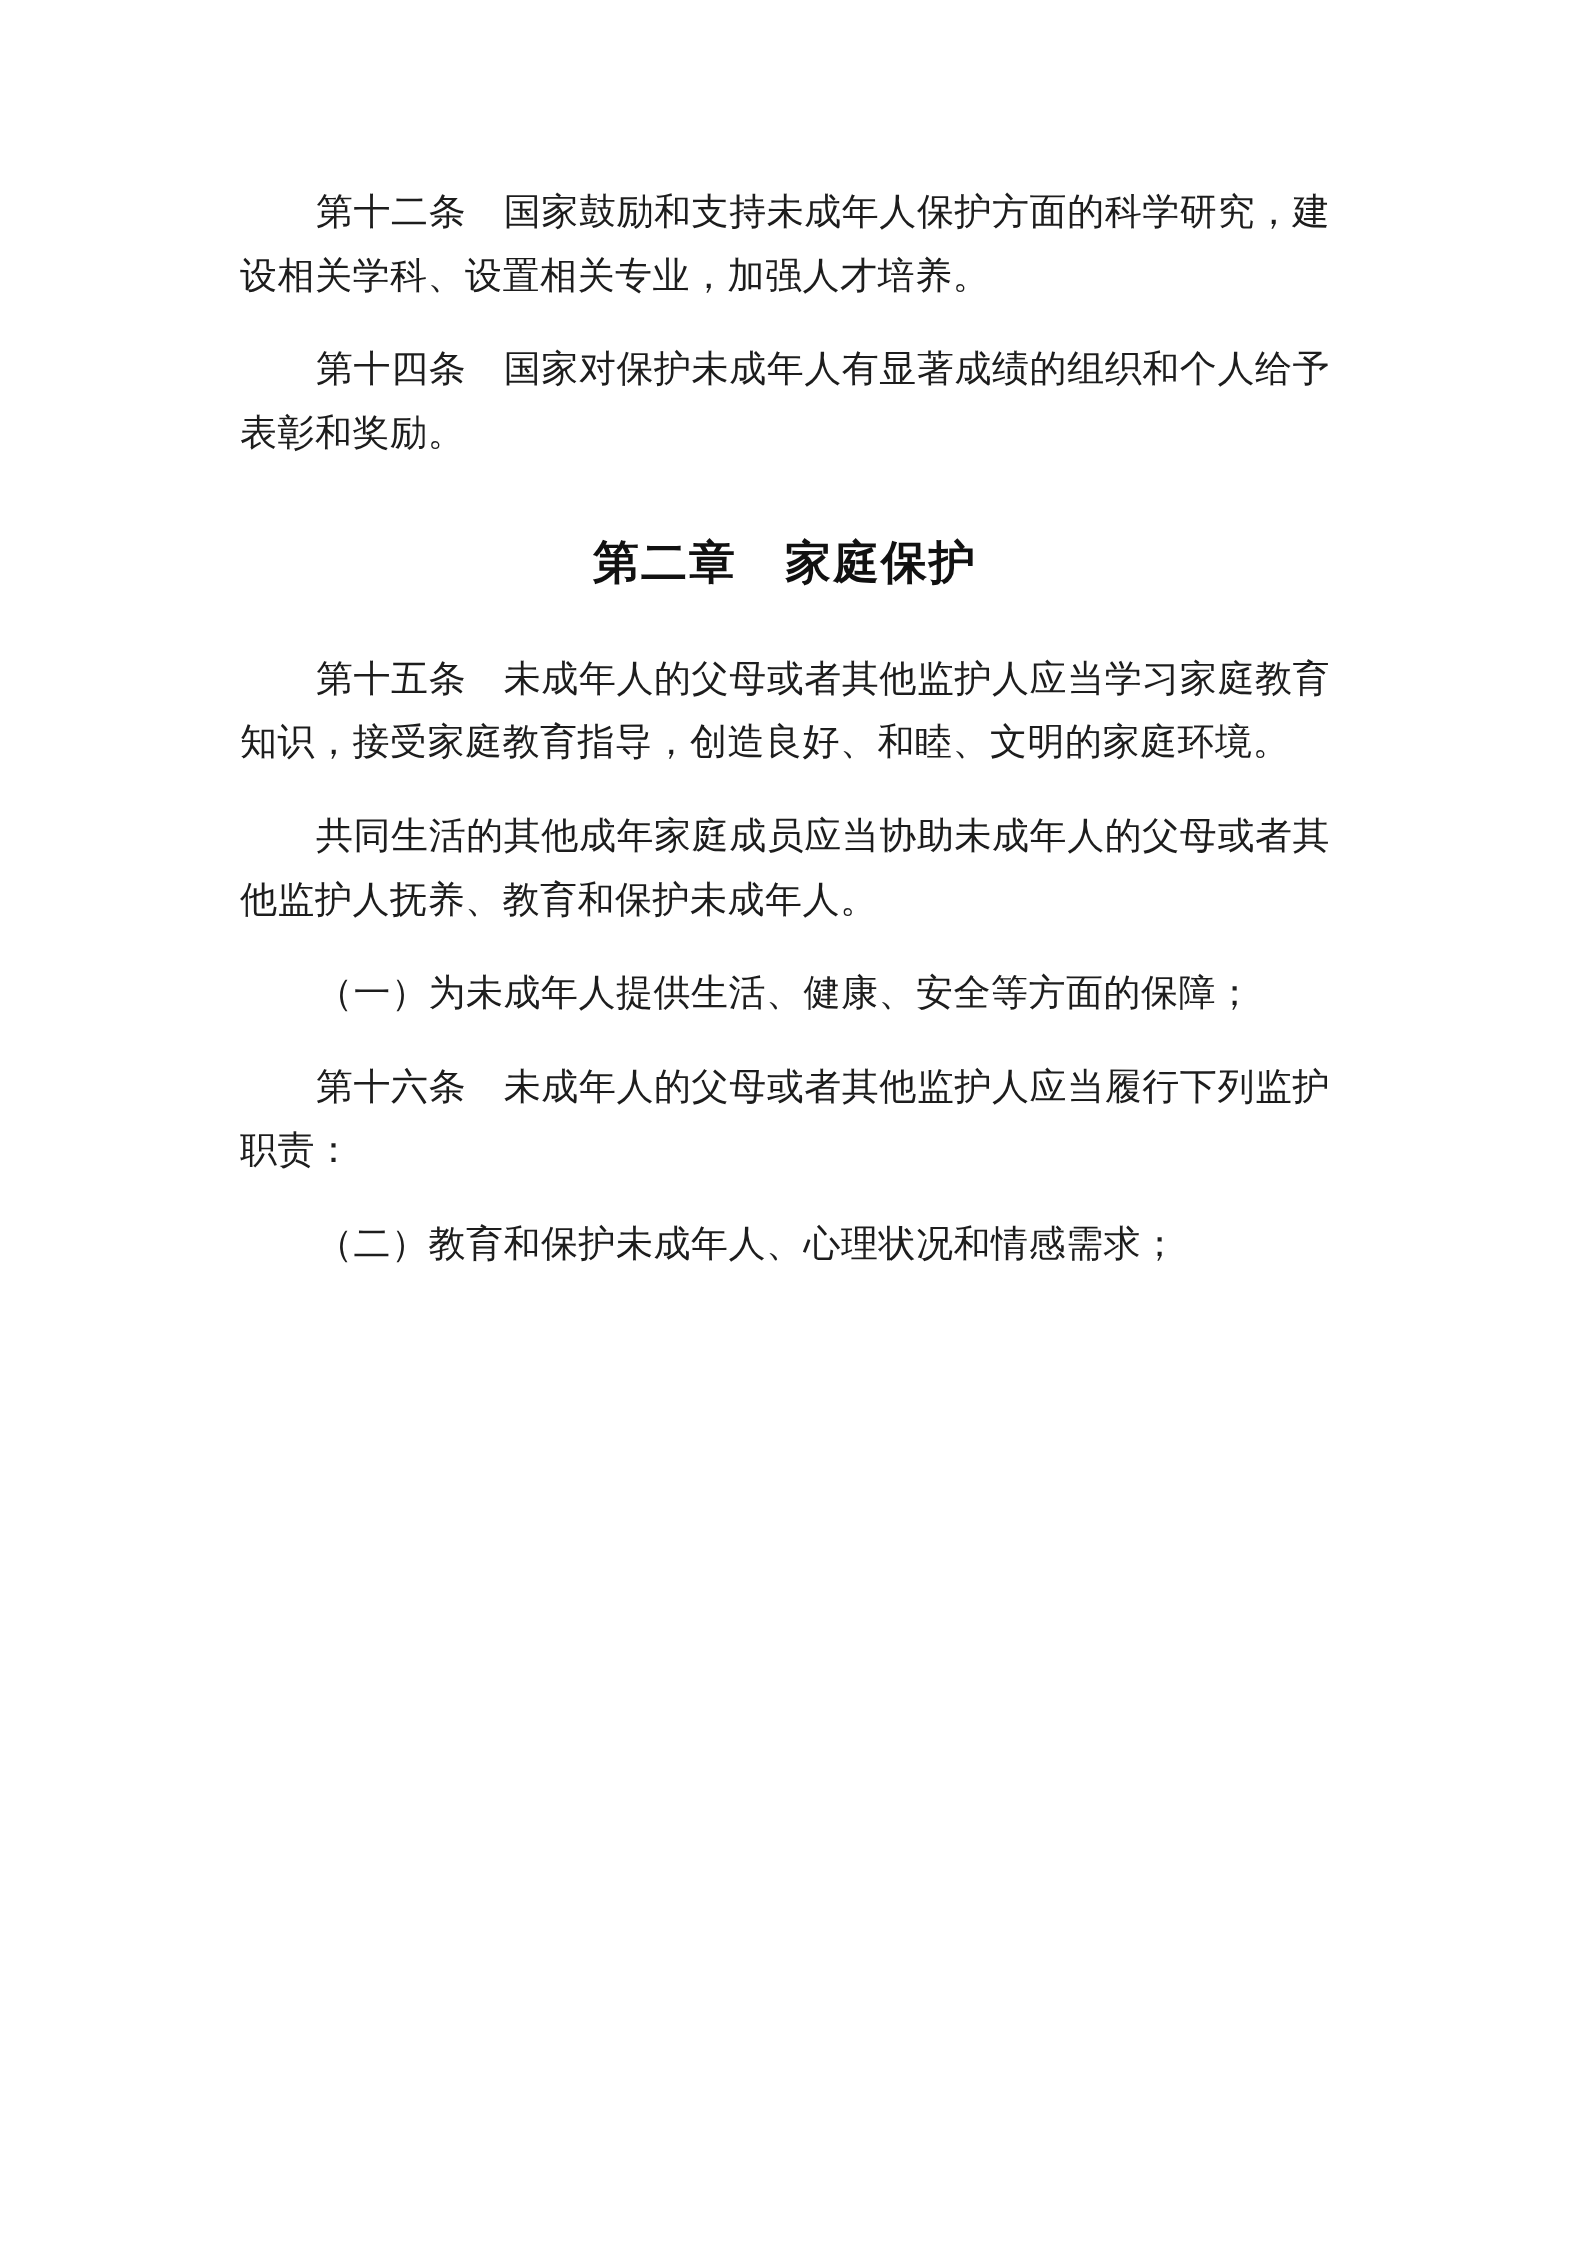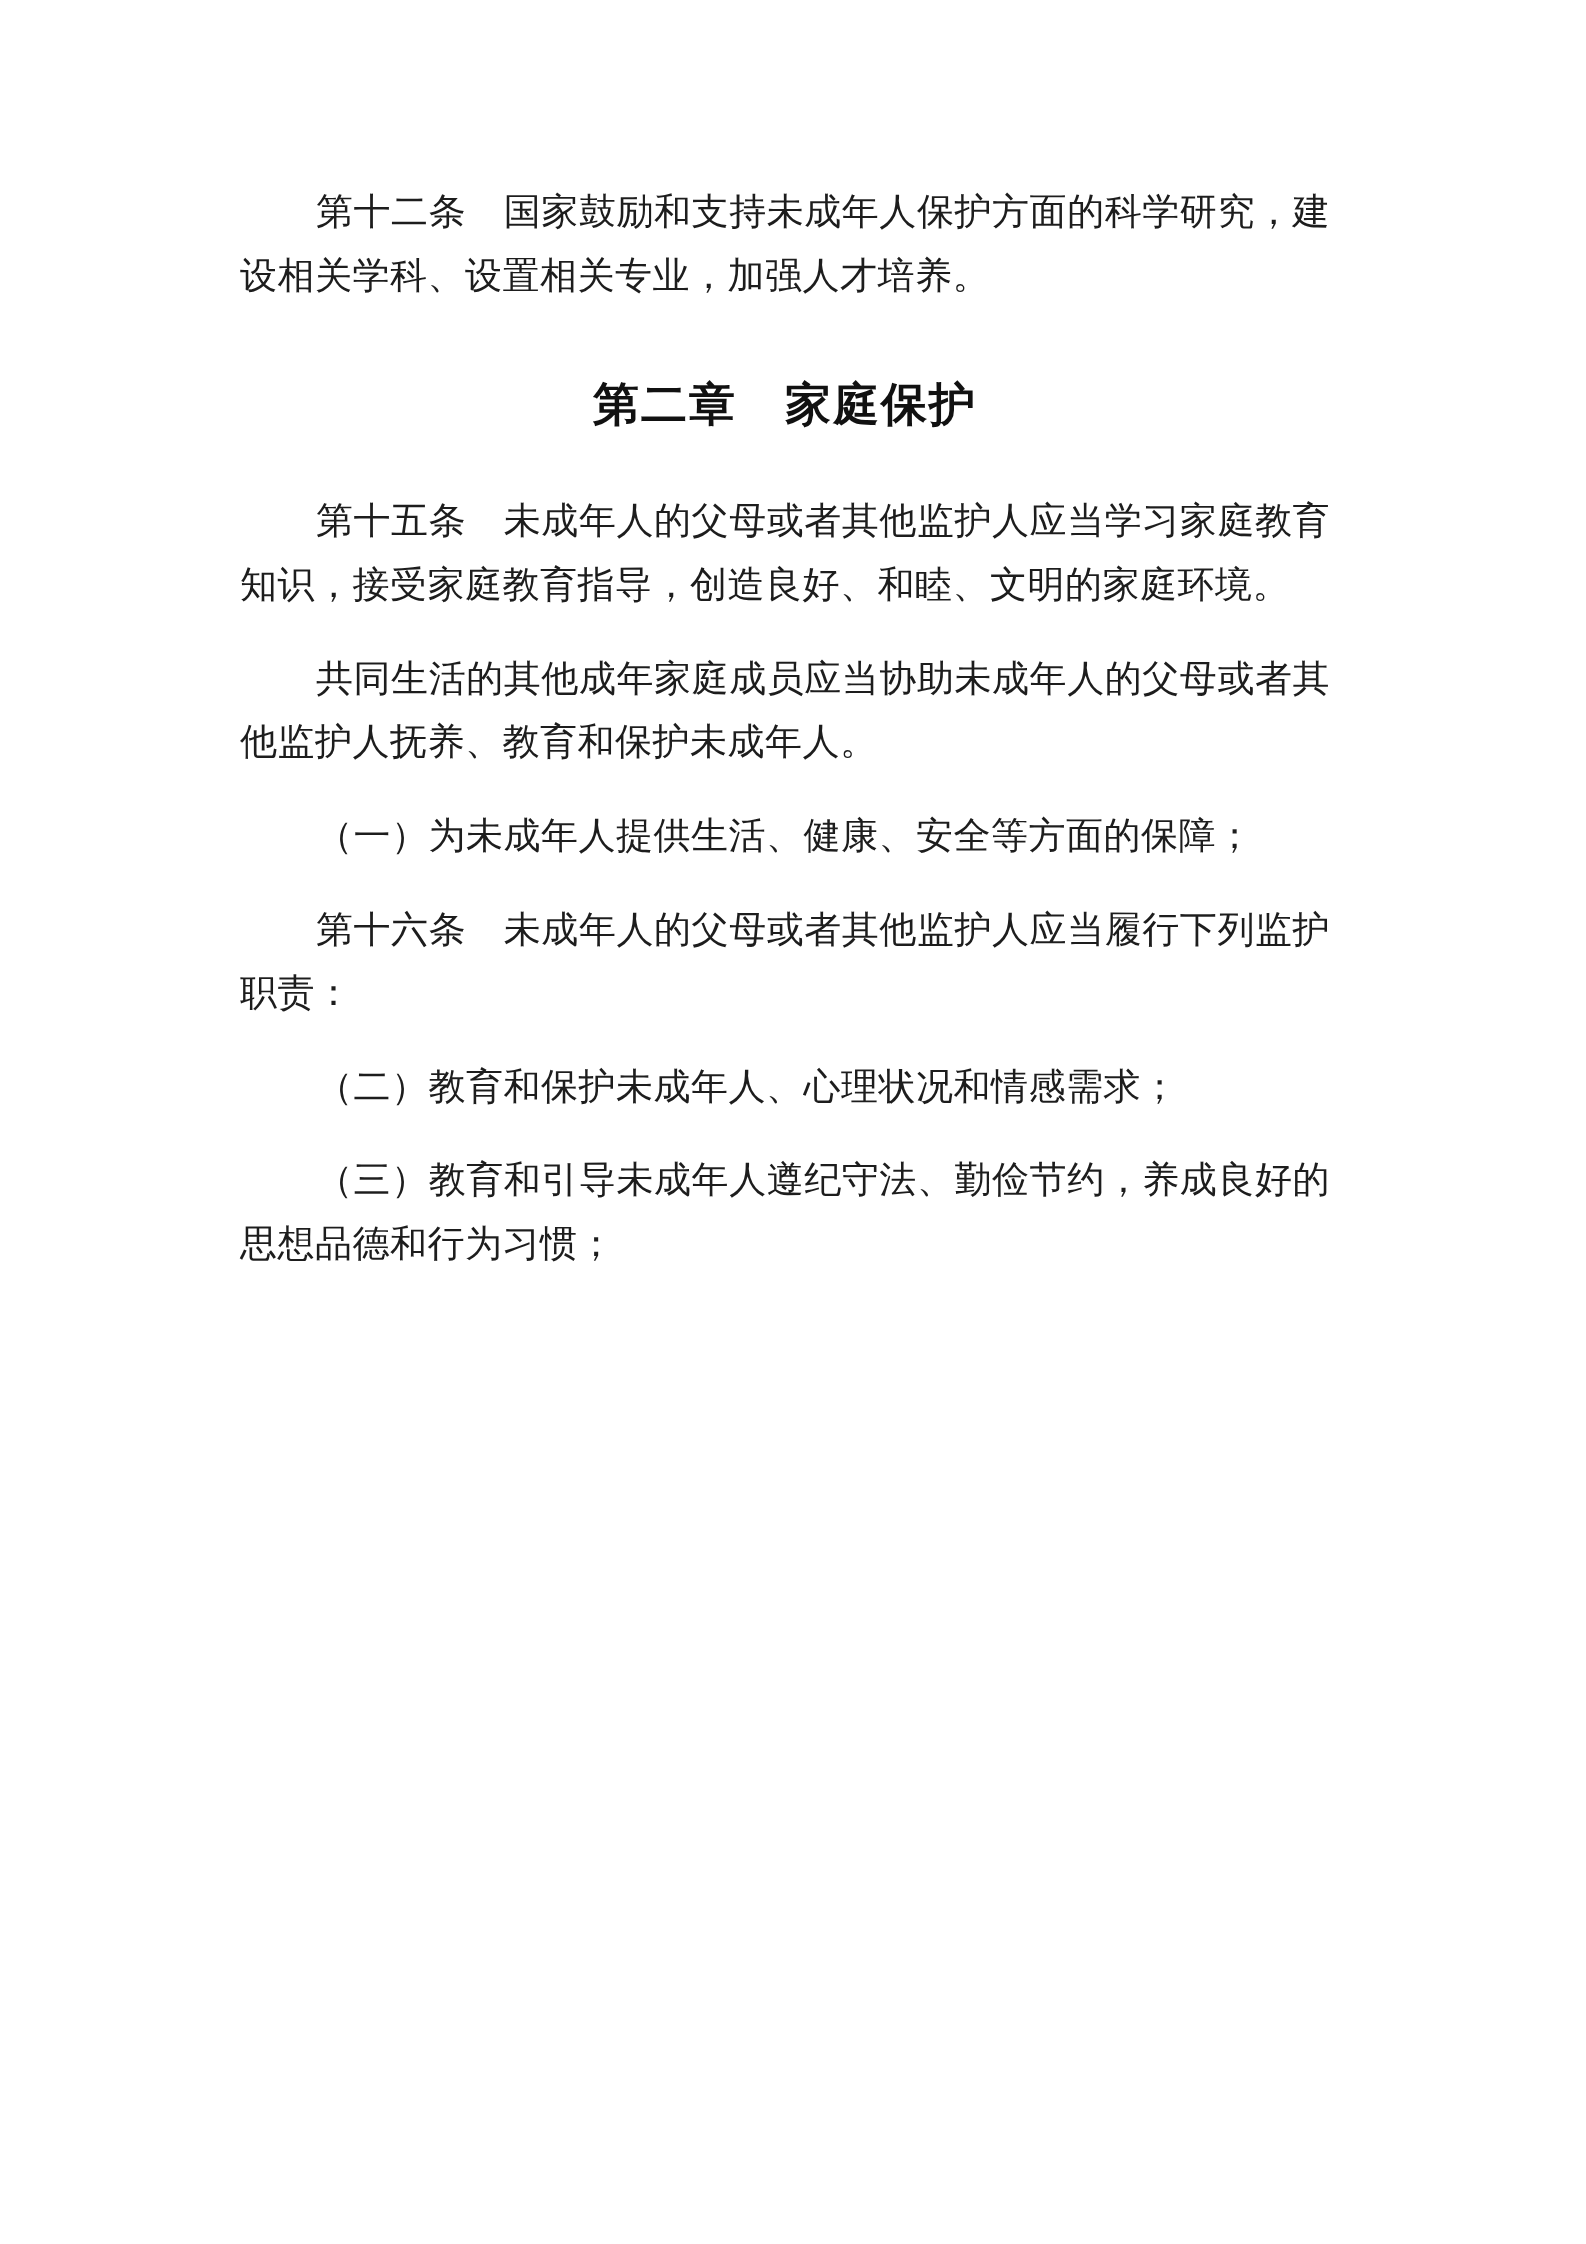--- a/index.html
+++ b/index.html
@@ -47,29 +47,29 @@
 </style>
 </head>
 <body>
 
 <div class="page">
   <div class="doc-body">
 
     <p class="para">第十二条　国家鼓励和支持未成年人保护方面的科学研究，建设相关学科、设置相关专业，加强人才培养。</p>
 
 
+    <p class="para">第十四条　国家对保护未成年人有显著成绩的组织和个人给予表彰和奖励。</p>
 
     <h2 class="chapter-heading">第二章　家庭保护</h2>
 
     <p class="para">第十五条　未成年人的父母或者其他监护人应当学习家庭教育知识，接受家庭教育指导，创造良好、和睦、文明的家庭环境。</p>
 
     <p class="para">共同生活的其他成年家庭成员应当协助未成年人的父母或者其他监护人抚养、教育和保护未成年人。</p>
 
     <p class="para">（一）为未成年人提供生活、健康、安全等方面的保障；</p>
 
     <p class="para">第十六条　未成年人的父母或者其他监护人应当履行下列监护职责：</p>
 
     <p class="para">（二）教育和保护未成年人、心理状况和情感需求；</p>
 
-    <p class="para">（三）教育和引导未成年人遵纪守法、勤俭节约，养成良好的思想品德和行为习惯；</p>
 
   </div>
 </div>
 
 </body></html>

